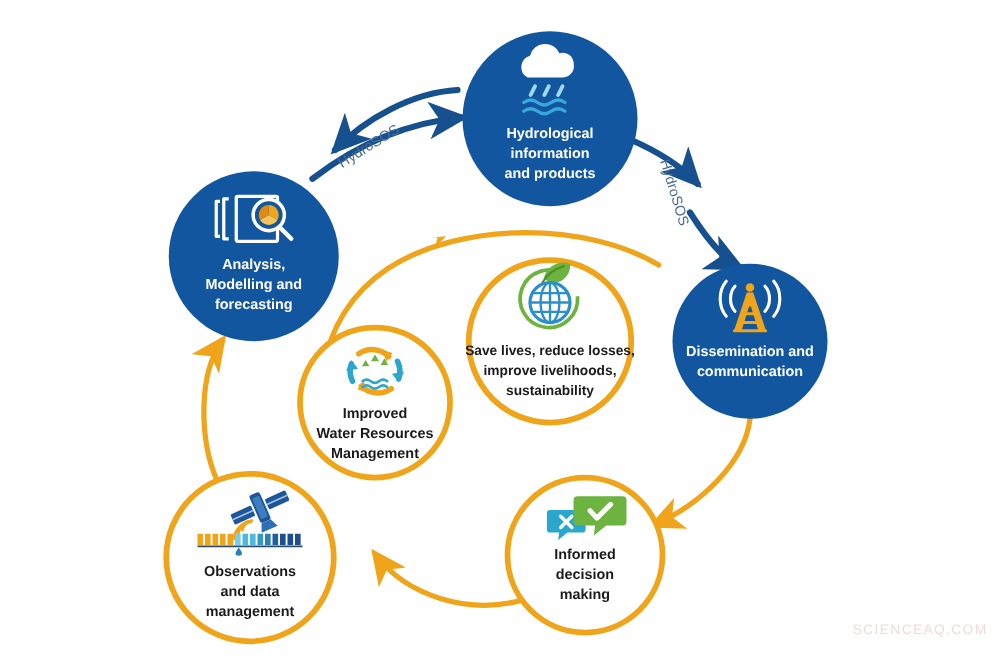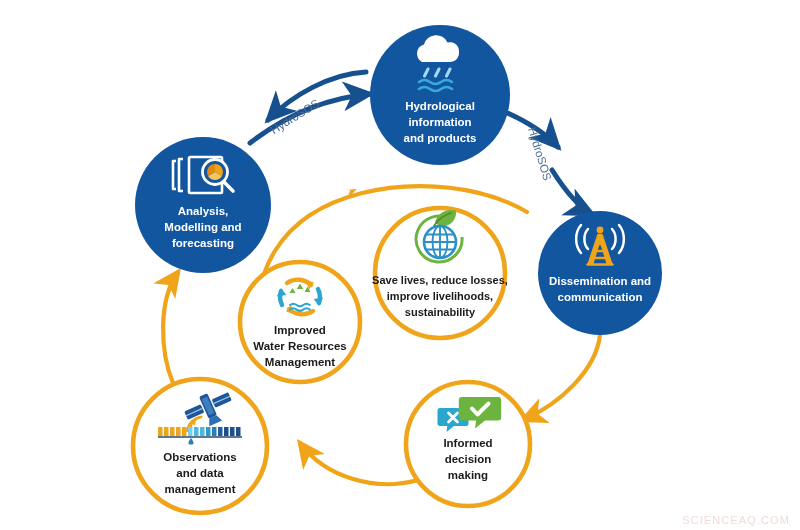--- a/index.html
+++ b/index.html
@@ -47,21 +47,21 @@
   .flow-label {
     font-family: "Liberation Sans", sans-serif;
     fill: #4a6b94;
     font-size: 11.5px;
     font-weight: normal;
     text-anchor: middle;
   }
   .watermark {
     position: absolute;
     right: 10px;
-    bottom: 4px;
+    bottom: 20px;
     font-family: "Liberation Sans", sans-serif;
     font-size: 11px;
     letter-spacing: 1.1px;
     color: #f2dada;
     user-select: none;
   }
 </style>
 </head>
 <body>
 

